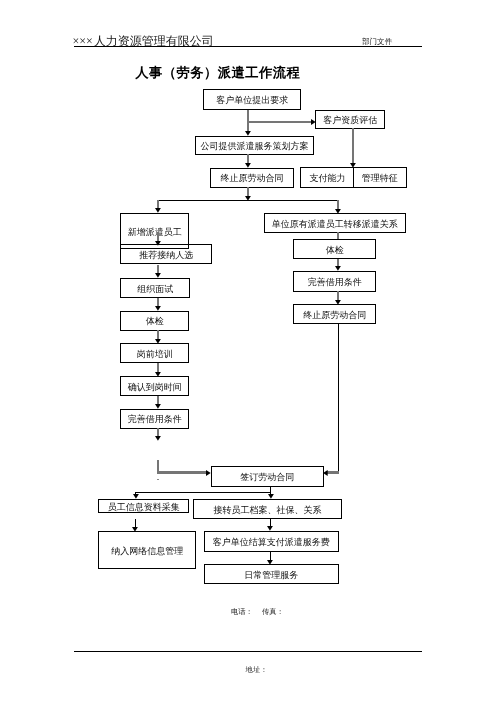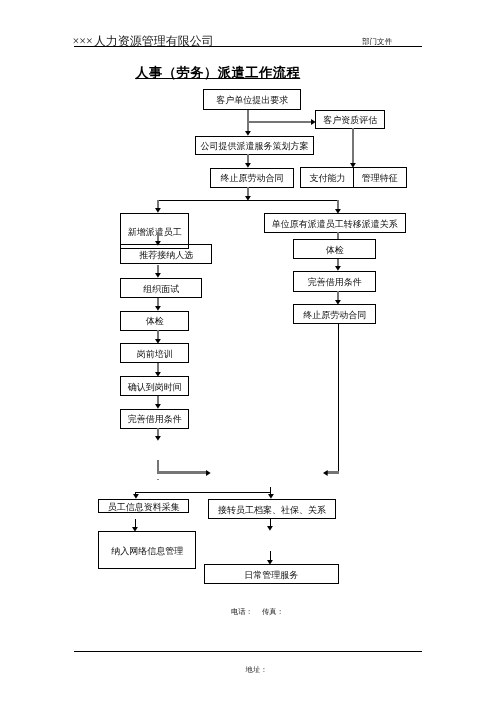--- a/index.html
+++ b/index.html
@@ -4,21 +4,21 @@
 <style>
   html,body{margin:0;padding:0;background:#fff;}
   body{width:496px;height:702px;overflow:hidden;font-family:"Liberation Serif",serif;color:#000;
        -webkit-font-smoothing:antialiased;}
   #page{position:relative;width:496px;height:702px;transform:translateZ(0);}
 
   .hdr-left{position:absolute;left:72.5px;top:37.6px;white-space:pre;font-size:12px;line-height:7.6px;color:#1a1a1a;}
   .hdr-right{position:absolute;left:361.9px;top:37.6px;font-size:7.6px;line-height:7.6px;color:#1a1a1a;}
   .rule{position:absolute;left:73.9px;width:348.4px;height:1.6px;background:#000;}
   .title{position:absolute;left:0;top:66.2px;width:435px;text-align:center;
-         font-size:13.3px;line-height:13.3px;font-weight:bold;letter-spacing:0.45px;text-indent:0.45px;text-decoration:underline;}
+         font-size:13.3px;line-height:13.3px;font-weight:bold;letter-spacing:0.45px;text-indent:0.45px;}
 
   .box{position:absolute;border:1.1px solid #000;box-sizing:border-box;
        display:flex;align-items:center;justify-content:center;
        font-size:9px;line-height:9px;white-space:nowrap;color:#0d0d0d;}
   .box span{display:block;transform:translateY(0.5px);}
 
   
   .vl{position:absolute;width:1.1px;background:#000;}
   .hl{position:absolute;height:1.1px;background:#000;}
   .vg{position:absolute;width:2.3px;background:#757575;}
@@ -57,21 +57,21 @@
   <div class="box" style="left:352.8px;top:167.2px;width:53.90px;height:20.80px">
       <span>管理特征</span>
     </div>
 
   <div class="box" style="left:120.3px;top:213.0px;width:69.00px;height:36px">
       <span>新增派遣员工</span>
     </div>
   <div class="box" style="left:120.3px;top:244px;width:92px;height:20.00px">
       <span>推荐接纳人选</span>
     </div>
-  <div class="box" style="left:120.3px;top:278.0px;width:82px;height:20.10px">
+  <div class="box" style="left:120.3px;top:278.0px;width:70px;height:20.10px">
       <span>组织面试</span>
     </div>
   <div class="box" style="left:120.3px;top:310.7px;width:69.00px;height:20.00px">
       <span>体检</span>
     </div>
   <div class="box" style="left:120.3px;top:343.4px;width:69.00px;height:20.00px">
       <span>岗前培训</span>
     </div>
   <div class="box" style="left:120.3px;top:376.2px;width:69.00px;height:20.00px">
       <span>确认到岗时间</span>
@@ -86,30 +86,36 @@
   <div class="box" style="left:293.3px;top:239.1px;width:82.90px;height:20.10px">
       <span>体检</span>
     </div>
   <div class="box" style="left:293.4px;top:271.1px;width:82.80px;height:20.70px">
       <span>完善借用条件</span>
     </div>
   <div class="box" style="left:293.4px;top:304.2px;width:82.80px;height:19.70px">
       <span>终止原劳动合同</span>
     </div>
 
+  <div class="box" style="left:210.6px;top:466.0px;width:113.30px;height:21.10px">
+      <span>签订劳动合同</span>
+    </div>
 
   <div class="box" style="left:98.4px;top:499.1px;width:90.50px;height:14px">
       <span>员工信息资料采集</span>
     </div>
   <div class="box" style="left:98.4px;top:531.2px;width:97.70px;height:38px">
       <span>纳入网络信息管理</span>
     </div>
 
-  <div class="box" style="left:208px;top:499.1px;width:128px;height:20.10px">
+  <div class="box" style="left:193px;top:499.1px;width:149px;height:20.10px">
       <span>接转员工档案、社保、关系</span>
+    </div>
+  <div class="box" style="left:203.5px;top:531.0px;width:135.60px;height:20.90px">
+      <span>客户单位结算支付派遣服务费</span>
     </div>
   <div class="box" style="left:203.5px;top:564.2px;width:135.60px;height:19.70px">
       <span>日常管理服务</span>
     </div>
 
   <div class="vg" style="left:246.75px;top:109.50px;height:22.20px"></div>
   <svg class="ah" style="left:244.95px;top:131.10px" width="5.9" height="4.7" viewBox="0 0 5.9 4.7">
       <polygon points="0,0 5.9,0 2.95,4.7"></polygon>
     </svg>
   <div class="hg" style="left:247.90px;top:120.55px;width:63.40px"></div>

